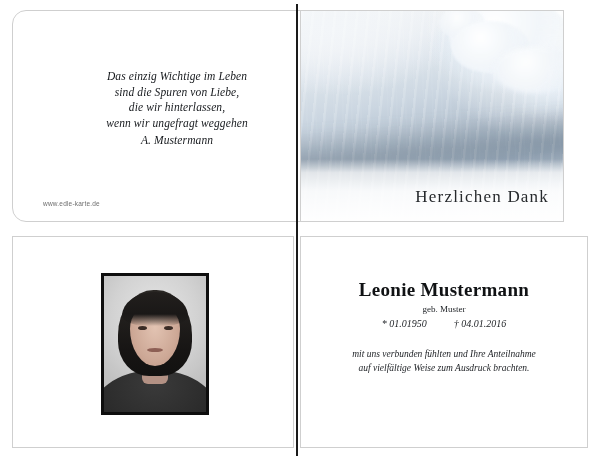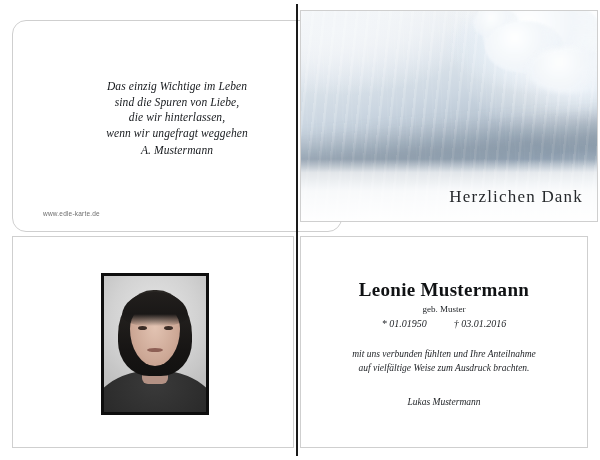--- a/index.html
+++ b/index.html
@@ -23,23 +23,23 @@
 
   
   .card {
     position: absolute;
     background: #ffffff;
     border: 1px solid #cfcfcf;
     box-sizing: border-box;
     overflow: hidden;
   }
   
-  .card.top-left  { left: 12px;  top: 20px;  width: 330px; height: 212px; border-radius: 14px; }
-  
-  .card.top-right { left: 300px; top: 10px;  width: 298px; height: 212px; }
+  .card.top-left  { left: 12px;  top: 10px;  width: 330px; height: 212px; border-radius: 14px; }
+  
+  .card.top-right { left: 300px; top: 10px;  width: 264px; height: 212px; }
   
   .card.bot-left  { left: 12px;  top: 236px; width: 282px; height: 212px; }
   
   .card.bot-right { left: 300px; top: 236px; width: 288px; height: 212px; }
 
   
   .fold {
     position: absolute;
     left: 296px;
     top: 4px;
@@ -317,27 +317,23 @@
     </div>
   </div>
 
   <div class="card bot-right">
     <div class="obit">
       <div class="name">Leonie Mustermann</div>
       <div class="maiden">geb. Muster</div>
       <div class="dates">
         <span>* 01.01950</span>
         <span class="gap"></span>
-        <span>† 03.01.2016</span>
+        <span>† 04.01.2016</span>
       </div>
       <div class="body">
         <span class="line">mit uns verbunden fühlten und Ihre Anteilnahme</span>
         <span class="line">auf vielfältige Weise zum Ausdruck brachten.</span>
       </div>
-      <div class="signature">
-        <span class="line">Lukas Mustermann</span>
-
-      </div>
     </div>
   </div>
 
   <div class="fold"></div>
 </div>
 
 </body></html>

